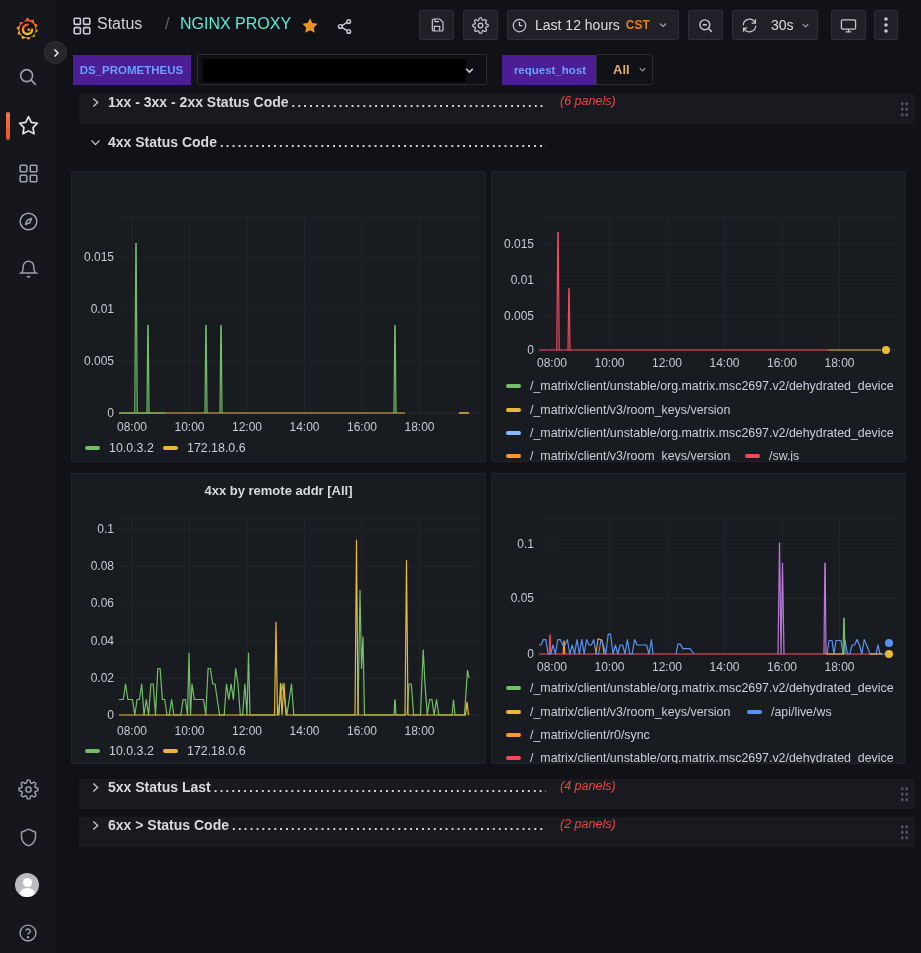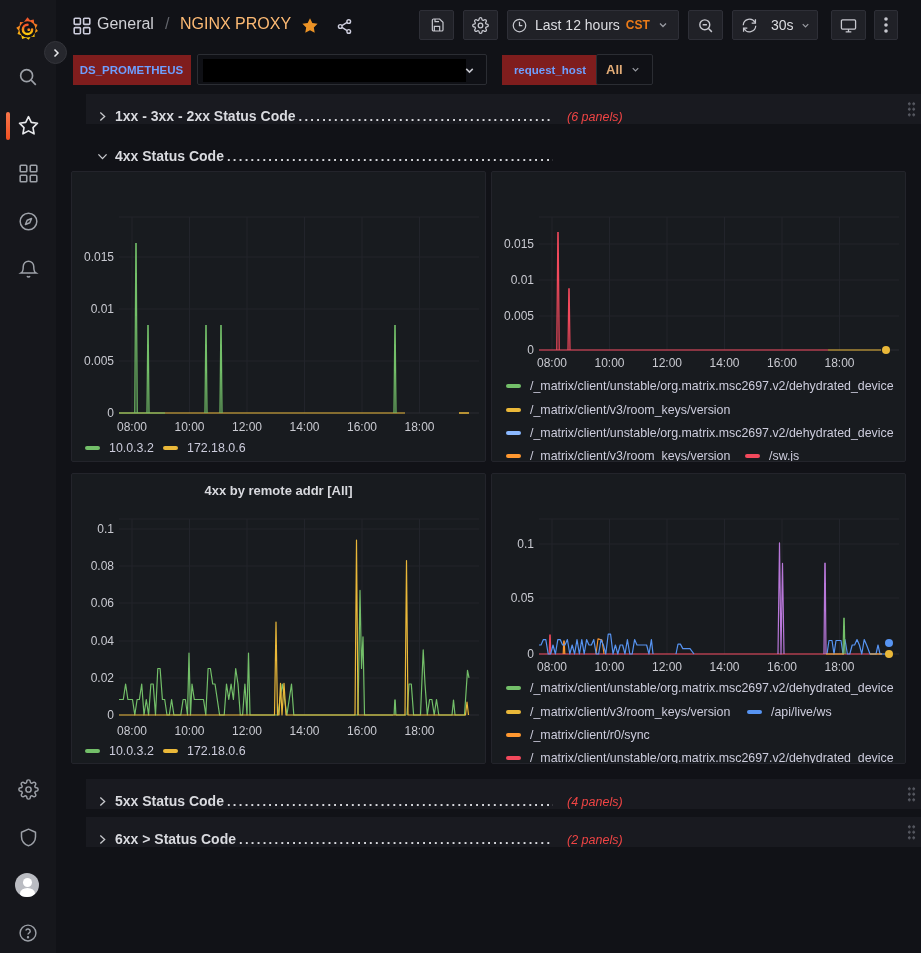--- a/index.html
+++ b/index.html
@@ -1,44 +1,44 @@
 <!DOCTYPE html>
 <html><head><meta charset="utf-8"><style>
 *{margin:0;padding:0;box-sizing:border-box}
 body{width:921px;height:953px;background:#111217;font-family:Liberation Sans, sans-serif;overflow:hidden;position:relative}
 .sidebar{position:absolute;left:0;top:0;width:56px;height:100%;background:#16171c;z-index:5}
 .sicon{position:absolute;left:0;width:56px;display:flex;justify-content:center;color:#9da1a8}
 .collapse{position:absolute;left:44px;top:41px;width:23px;height:23px;border-radius:50%;background:#26272d;border:1px solid #34353b;z-index:6;display:flex;align-items:center;justify-content:center}
 .main{position:absolute;left:56px;top:0;width:865px;height:100%}
 .crumbtxt{font-size:16px;color:#d0d1d6}
 .btn{position:absolute;top:10px;height:30px;background:#202127;border:1px solid #2e2f37;border-radius:2px;display:flex;align-items:center;justify-content:center;color:#c7c8cf}
-.row{position:absolute;left:30px;width:836px;height:30px;display:flex;align-items:flex-end;color:#d6d7dc}
+.row{position:absolute;left:23px;width:836px;height:30px;display:flex;align-items:flex-start;color:#d6d7dc}
 .rowbg{background:#191a20}
 .leader{width:467px;display:flex;align-items:center;overflow:hidden;flex:none}
 .rtitle{font-size:14px;font-weight:700;color:#d9dadf;white-space:pre;flex:none}
 .dots{font-size:13px;font-weight:700;letter-spacing:2.3px;color:#d9dadf;overflow:hidden;white-space:nowrap;flex:1;margin-left:3px}
 .pcount{font-style:italic;font-size:12.5px;color:#ef4444;margin-left:14px;white-space:nowrap}
 .handle{position:absolute;right:6px;top:7px;width:9px;height:16px;background-image:radial-gradient(#565860 1.1px, transparent 1.3px);background-size:4.5px 5.5px}
 .panel{position:absolute;width:415px;height:291px;background:#181b1f;border:1px solid #23242b;border-radius:2px;overflow:hidden}
 .ptitle{text-align:center;font-size:13px;font-weight:600;color:#d8d9de;margin-top:9px}
-.vlabel{position:absolute;top:55px;height:30px;background:#7f1d1d;display:flex;align-items:center;padding:0 10px;color:#6e9fff;font-weight:700;font-size:11.5px}
+.vlabel{position:absolute;top:55px;height:30px;background:#4c1d95;display:flex;align-items:center;padding:0 10px;color:#6e9fff;font-weight:700;font-size:11.5px}
 svg{display:block}
 </style></head><body>
 
 <div class="main">
 
   <svg width="18" height="18" style="position:absolute;left:17px;top:17px" viewBox="0 0 18 18" fill="none" stroke="#ccccdc" stroke-width="1.6">
       <rect x="1.2" y="1.2" width="6.2" height="6.2" rx="1"></rect>
       <rect x="10.6" y="1.2" width="6.2" height="6.2" rx="1"></rect>
       <rect x="1.2" y="10.6" width="6.2" height="6.2" rx="1"></rect>
       <rect x="10.6" y="10.6" width="6.2" height="6.2" rx="1"></rect>
     </svg>
-  <span class="crumbtxt" style="position:absolute;left:41px;top:15px">General</span>
+  <span class="crumbtxt" style="position:absolute;left:41px;top:15px">Status</span>
   <span class="crumbtxt" style="position:absolute;left:109px;top:15px;color:#62646b">/</span>
-  <span class="crumbtxt" style="position:absolute;left:124px;top:15px;color:#fdba74">NGINX PROXY</span>
+  <span class="crumbtxt" style="position:absolute;left:124px;top:15px;color:#5eead4">NGINX PROXY</span>
   <svg width="18" height="18" style="position:absolute;left:245px;top:17px" viewBox="0 0 24 24">
       <path fill="#ec9326" d="M12 1.8l3.1 6.3 7 1-5 4.9 1.2 6.9-6.3-3.3-6.3 3.3 1.2-6.9-5-4.9 7-1z"></path>
     </svg>
   <svg width="17" height="17" style="position:absolute;left:280px;top:18px" viewBox="0 0 24 24" fill="none" stroke="#ccccdc" stroke-width="2">
       <circle cx="18" cy="5" r="2.6"></circle>
       <circle cx="6" cy="12" r="2.6"></circle>
       <circle cx="18" cy="19" r="2.6"></circle>
       <path d="M8.3 10.7l7.4-4.4M8.3 13.3l7.4 4.4"></path>
     </svg>
 
@@ -96,21 +96,21 @@
     </div>
 
   <div class="vlabel" style="left:16.5px;width:118px;justify-content:center">DS_PROMETHEUS</div>
   <div style="position:absolute;left:140.5px;top:54px;width:290px;height:31px;background:#0f1015;border:1px solid #2b2d33;border-radius:2px">
     <div style="position:absolute;left:5px;top:4px;width:263px;height:23px;background:#000"></div>
     <svg width="13" height="13" viewBox="0 0 24 24" fill="none" stroke="#c7c8cf" stroke-width="2.8" style="position:absolute;right:10px;top:9px">
         <path d="M6 9l6 6 6-6"></path>
       </svg>
   </div>
   <div class="vlabel" style="left:446px;width:96px;justify-content:center">request_host</div>
-  <div style="position:absolute;left:540px;top:54px;width:57px;height:31px;background:#101116;border:1px solid #2b2d33;border-radius:2px;display:flex;align-items:center;padding-left:9px">
+  <div style="position:absolute;left:540px;top:54px;width:57px;height:31px;background:#101116;border:1px solid #2b2d33;border-radius:2px;display:flex;align-items:center;padding-left:16px">
     <span style="font-size:13px;font-weight:700;color:#e2ac77">All</span>
     <svg width="11" height="11" viewBox="0 0 24 24" fill="none" stroke="#9a9ca3" stroke-width="2.6" style="margin-left:7px">
         <path d="M6 9l6 6 6-6"></path>
       </svg>
   </div>
 
   <div class="row rowbg" style="top:94px">
       <div class="leader">
         <svg width="13" height="13" viewBox="0 0 24 24" fill="none" stroke="#c9cace" stroke-width="2.4" style="margin:0 6px 0 10px;flex:none">
           <path d="M8 4.5l8 7.5-8 7.5"></path>
@@ -128,21 +128,21 @@
         </svg>
         <span class="rtitle">4xx Status Code</span>
         <span class="dots">........................................................................................................................</span>
       </div>
     </div>
   <div class="row rowbg" style="top:779px">
       <div class="leader">
         <svg width="13" height="13" viewBox="0 0 24 24" fill="none" stroke="#c9cace" stroke-width="2.4" style="margin:0 6px 0 10px;flex:none">
           <path d="M8 4.5l8 7.5-8 7.5"></path>
         </svg>
-        <span class="rtitle">5xx Status Code</span>
+        <span class="rtitle">5xx Status Last</span>
         <span class="dots">........................................................................................................................</span>
       </div>
       <span class="pcount">(4 panels)</span>
       <div class="handle"></div>
     </div>
   <div class="row rowbg" style="top:817px">
       <div class="leader">
         <svg width="13" height="13" viewBox="0 0 24 24" fill="none" stroke="#c9cace" stroke-width="2.4" style="margin:0 6px 0 10px;flex:none">
           <path d="M8 4.5l8 7.5-8 7.5"></path>
         </svg>

